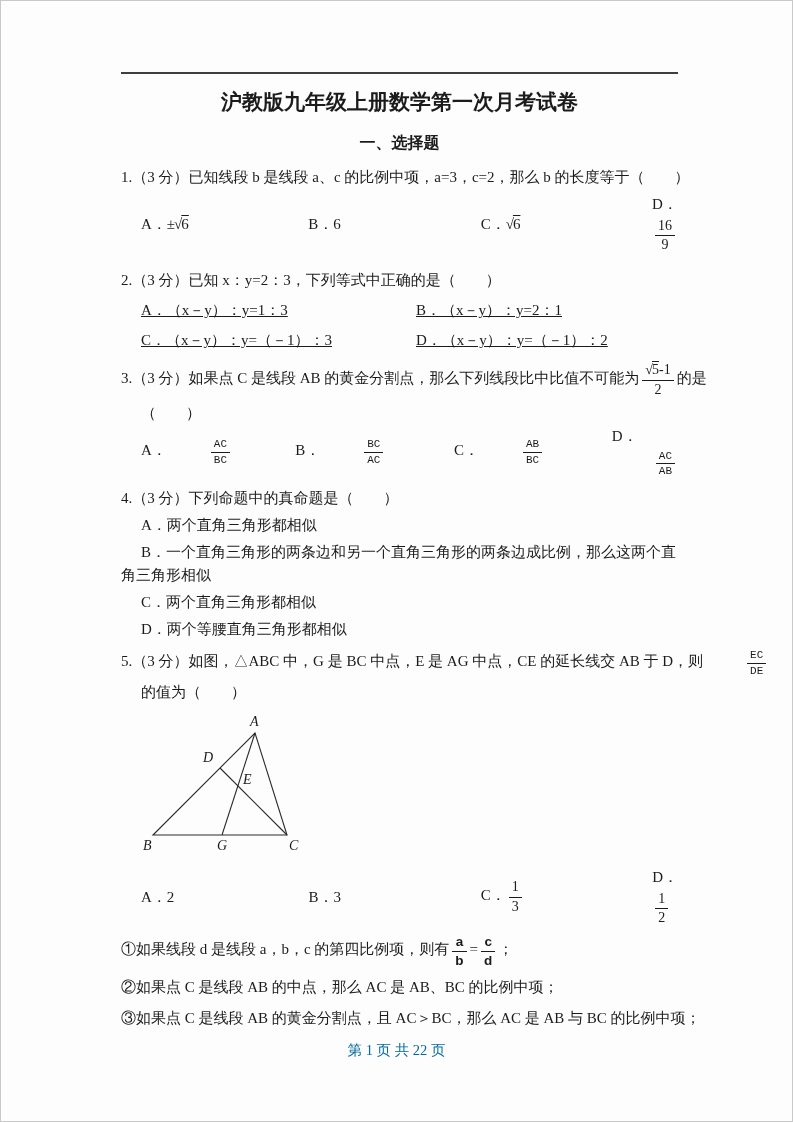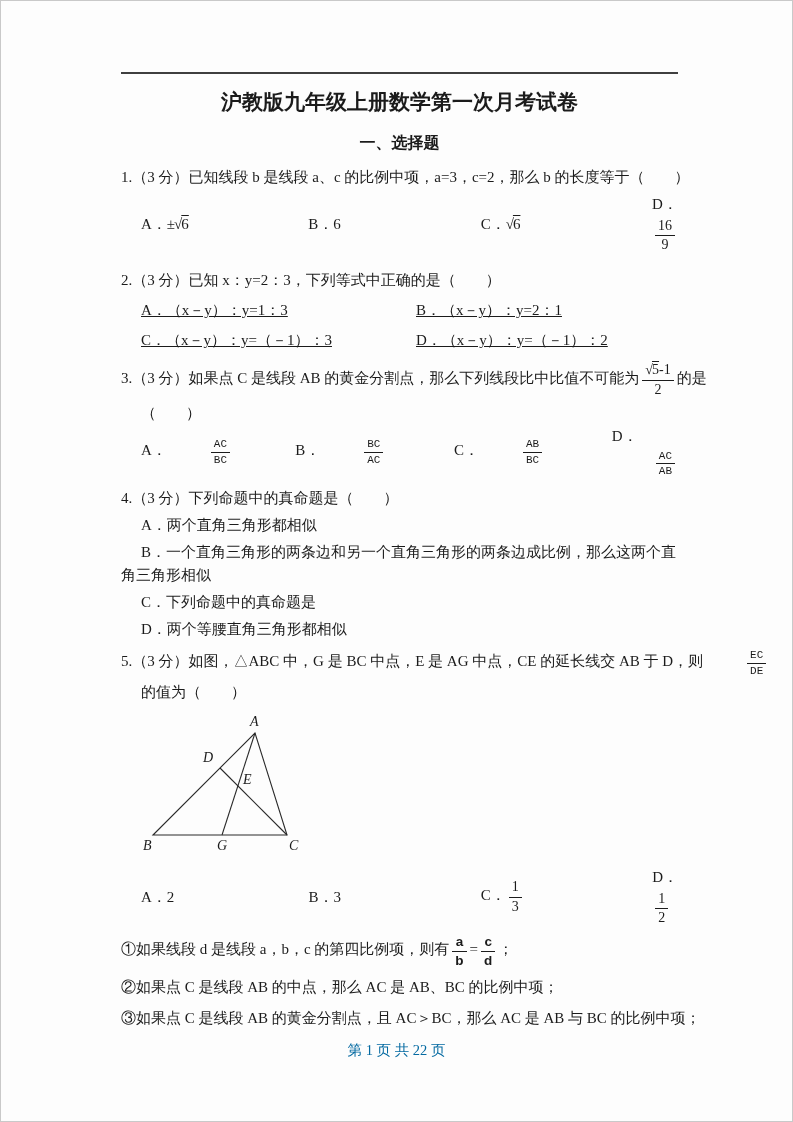--- a/index.html
+++ b/index.html
@@ -85,21 +85,21 @@
     <div class="opt-row tall">
       <span class="c1"><span>A．</span><span class="frac frac-mono"><span class="num">AC</span><span class="den">BC</span></span></span>
       <span class="c2"><span>B．</span><span class="frac frac-mono"><span class="num">BC</span><span class="den">AC</span></span></span>
       <span class="c3"><span>C．</span><span class="frac frac-mono"><span class="num">AB</span><span class="den">BC</span></span></span>
       <span class="c4"><span>D．</span><span class="frac frac-mono"><span class="num">AC</span><span class="den">AB</span></span></span>
     </div>
 
     <div class="stem mt8">4.（3 分）下列命题中的真命题是（　　）</div>
     <div class="opt-line">A．两个直角三角形都相似</div>
     <div class="opt-line stem-wrap">B．一个直角三角形的两条边和另一个直角三角形的两条边成比例，那么这两个直角三角形相似</div>
-    <div class="opt-line">C．下列命题中的真命题是</div>
+    <div class="opt-line">C．两个直角三角形都相似</div>
     <div class="opt-line">D．两个等腰直角三角形都相似</div>
 
     <div class="stem mt6">
       <span>5.（3 分）如图，△ABC 中，G 是 BC 中点，E 是 AG 中点，CE 的延长线交 AB 于 D，则</span><span class="frac frac-mono"><span class="num">EC</span><span class="den">DE</span></span>
     </div>
     <div class="line2">的值为（　　）</div>
 
     <div class="figure-wrap">
       <svg viewBox="0 0 175 150" width="175" height="150">
         <g stroke="#2a2a2a" stroke-width="1.1" fill="none">

